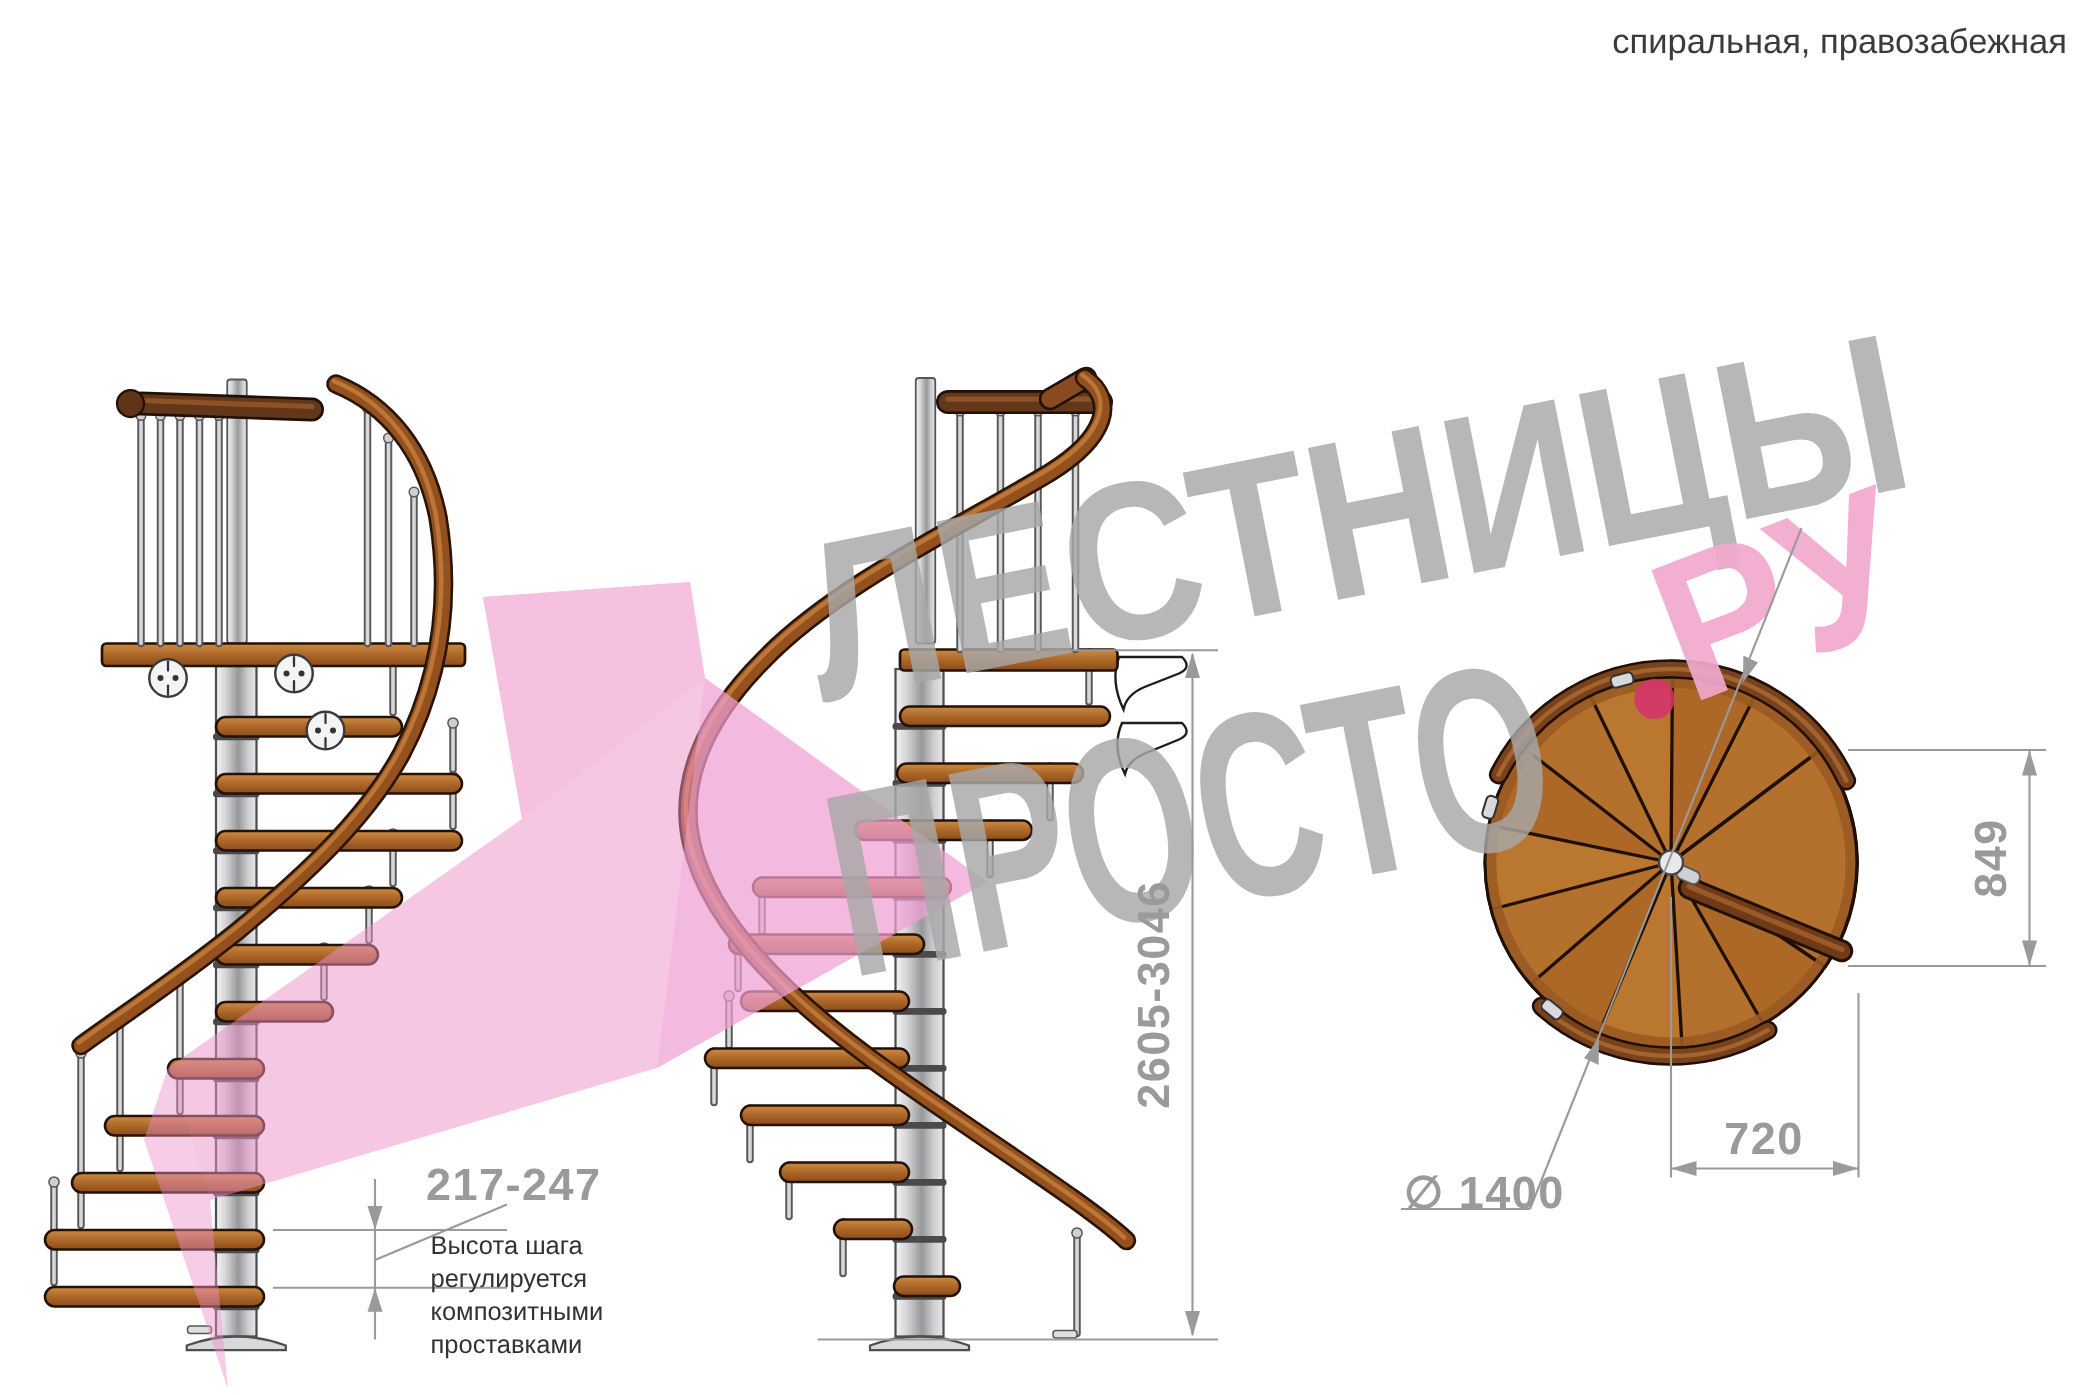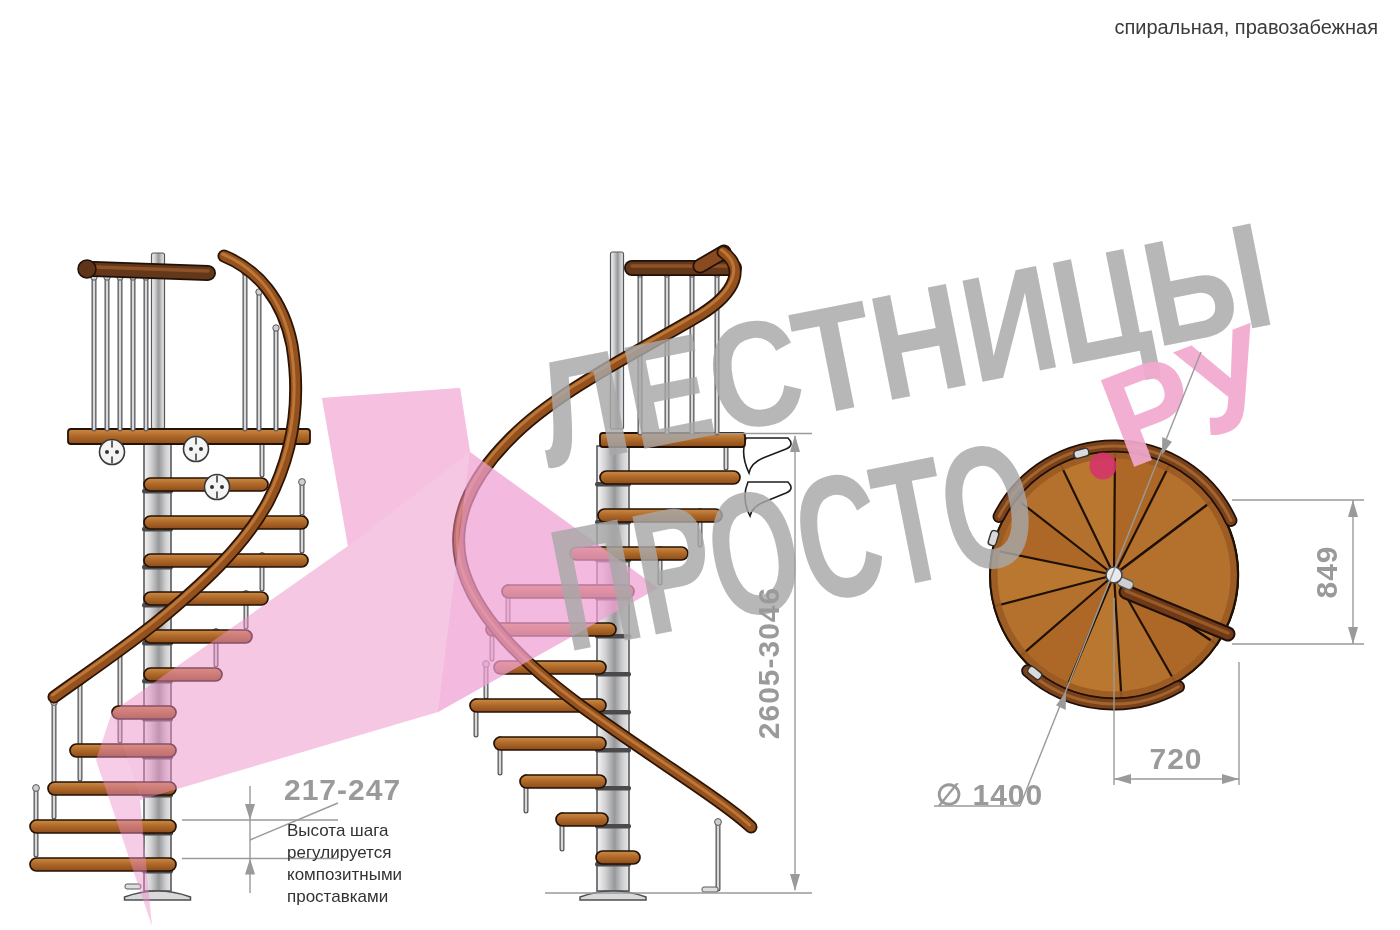--- a/index.html
+++ b/index.html
@@ -1,19 +1,19 @@
 <!DOCTYPE html>
 <html><head>
 <meta charset="utf-8">
 <style>
   html,body{margin:0;padding:0;background:#ffffff;}
   .stage{position:relative;width:1400px;height:930px;background:#fff;overflow:hidden;
          font-family:"Liberation Sans", sans-serif;}
   .titleblock{position:absolute;top:16px;right:22px;text-align:right;color:#3b3b3b;
-              font-size:20px;line-height:23px;font-weight:normal;}
+              font-size:23px;line-height:23px;font-weight:normal;}
   .titleblock div{white-space:nowrap;}
   svg{position:absolute;left:0;top:0;}
   .dimnum{font-family:"Liberation Sans",sans-serif;font-weight:bold;font-size:30px;fill:#9a9a9a;letter-spacing:1px;}
   .dimnote{font-family:"Liberation Sans",sans-serif;font-size:17px;fill:#323232;}
   .wm-gray{font-family:"Liberation Sans",sans-serif;font-weight:bold;fill:#a8a8a8;opacity:.82;}
   .wm-pink{font-family:"Liberation Sans",sans-serif;font-weight:bold;fill:#f2a9cf;opacity:.92;}
 </style>
 </head>
 <body>
 

